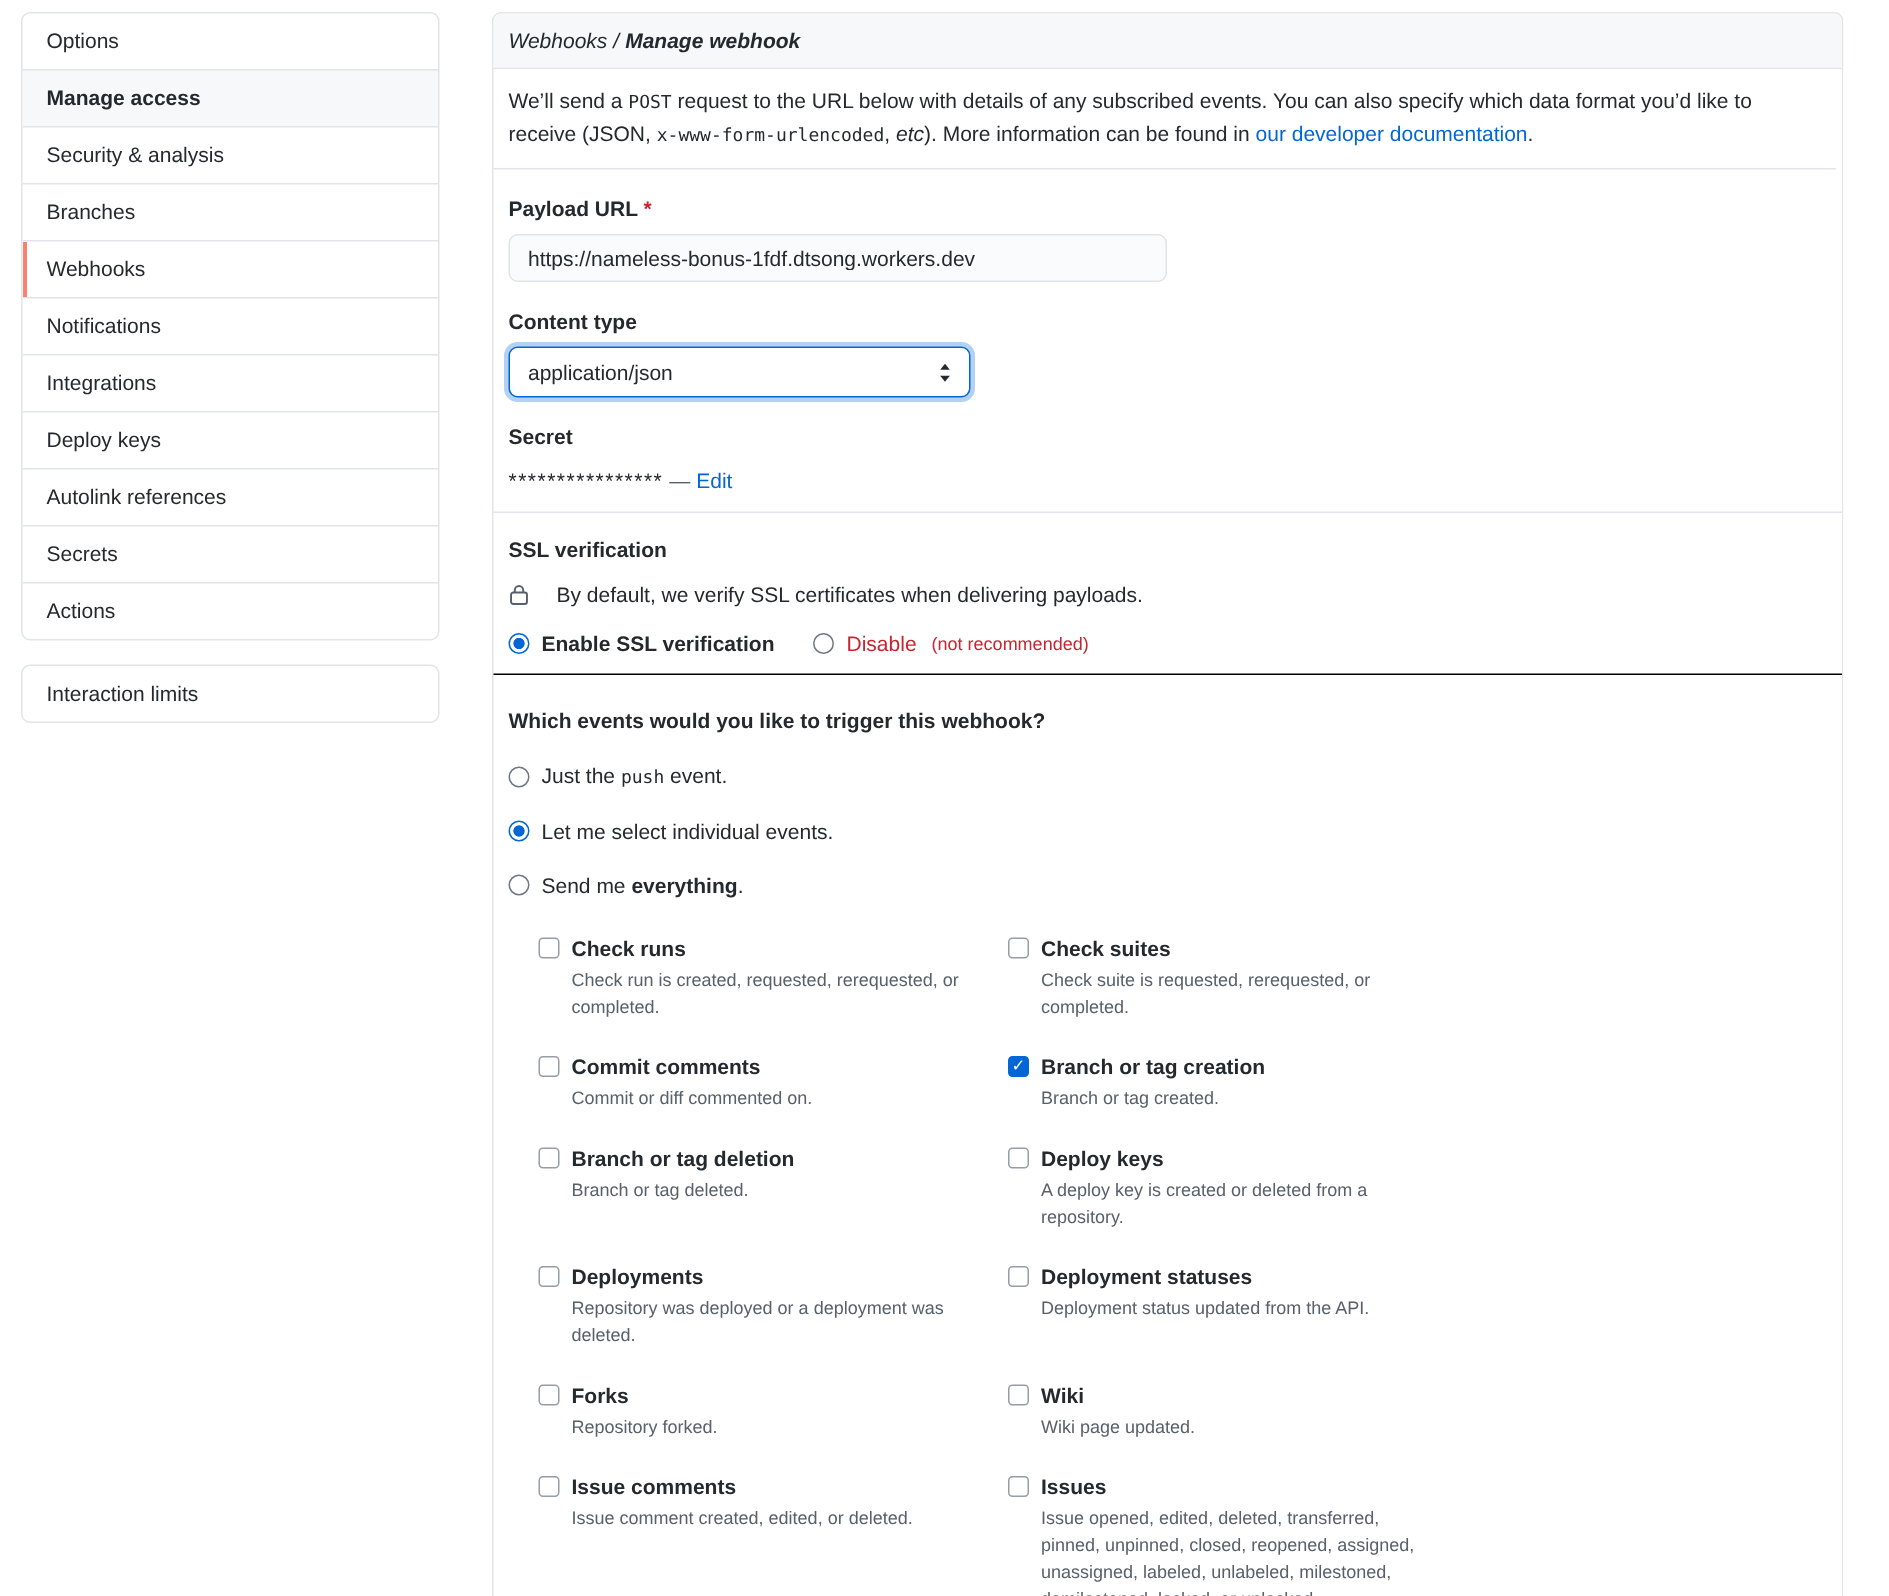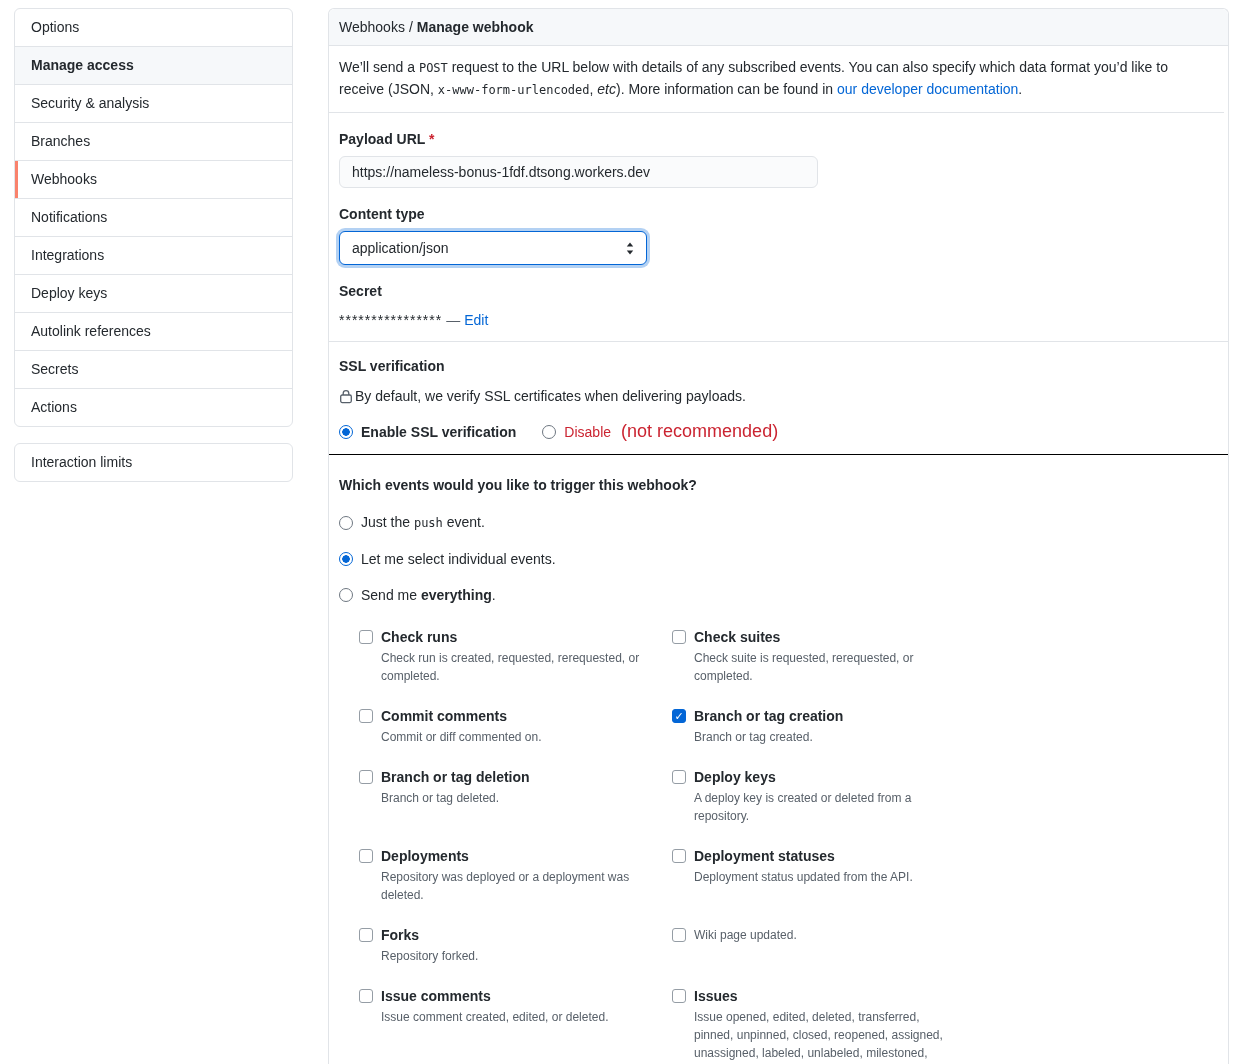--- a/index.html
+++ b/index.html
@@ -17,51 +17,51 @@
   .nav-item { padding: 8px 16px; border-top: 1px solid #e1e4e8; line-height: 21px; cursor: pointer; }
   .nav-item:first-child { border-top: none; }
   .nav-item.hovered { background: #f6f8fa; font-weight: bold; }
   .nav-item.active { box-shadow: inset 3px 0 0 #f9826c; }
   .nav-item.header { font-weight: bold; cursor: default; }
 
   
   .main { position: absolute; left: 328px; top: 8px; width: 901px; min-height: 1056px;
           border: 1px solid #e1e4e8; border-bottom: none; border-radius: 6px 6px 0 0; background: #fff; }
   .box-header { background: #f6f8fa; border-bottom: 1px solid #e1e4e8; border-radius: 6px 6px 0 0;
-                padding: 8px 10px; line-height: 20px; }
+                padding: 8px 10px; line-height: 20px; font-style: italic; }
   .box-header a { color: #24292e; text-decoration: none; cursor: pointer; }
   .box-header .sep { margin: 0 4px; color: #24292e; }
   .box-header .title { font-weight: bold; }
 
   .box-desc { padding: 11px 10px; border-bottom: 1px solid #e1e4e8; line-height: 21px; max-width: 895px; }
   code.inline { font-family: "DejaVu Sans Mono", "Liberation Mono", monospace; font-size: 12px; }
   .link { color: #0366d6; text-decoration: none; cursor: pointer; }
   em.etc { font-style: italic; }
 
   .form-section { padding: 16px 10px 10px; border-bottom: 1px solid #e1e4e8; }
   .field-label { display: block; font-weight: bold; line-height: 21px; margin-bottom: 6px; }
   .field-label.spaced { margin-top: 16px; }
   .required { color: #cb2431; }
-  .text-input { width: 479px; height: 32px; padding: 5px 12px; font: inherit; color: #24292e;
+  .text-input { width: 439px; height: 32px; padding: 5px 12px; font: inherit; color: #24292e;
                 background: #fafbfc; border: 1px solid #e1e4e8; border-radius: 6px; outline: none; }
   .select-control { width: 308px; height: 34px; display: flex; align-items: center; justify-content: space-between;
                     padding: 0 12px; background: #fff; border: 1px solid #0366d6; border-radius: 6px;
                     box-shadow: 0 0 0 3px rgba(3,102,214,0.3); cursor: pointer; }
   .secret-row { margin-top: 8px; line-height: 21px; }
   .secret-mask { letter-spacing: 1px; }
   .secret-dash { margin: 0 4px; color: #586069; }
 
   .ssl-section { padding: 14px 10px 12px; border-bottom: 1px solid #000000; }
   .section-heading { font-weight: bold; line-height: 21px; }
-  .ssl-desc { margin-top: 9px; display: flex; align-items: center; gap: 2px; line-height: 20px; color: #24292e; }
+  .ssl-desc { margin-top: 9px; display: flex; align-items: center; gap: 18px; line-height: 20px; color: #24292e; }
   .ssl-radios { margin-top: 15px; display: flex; align-items: center; gap: 26px; text-align: center; }
   .radio-row { display: flex; align-items: center; gap: 8px; cursor: pointer; }
   .bold { font-weight: bold; }
   .danger { color: #cb2431; }
-  .danger-note { color: #cb2431; font-size: 18px; margin-left: 2px; }
+  .danger-note { color: #cb2431; font-size: 12px; margin-left: 2px; }
 
   .events-section { padding: 20px 10px 20px; }
   .event-radio-row { margin-top: 16px; display: flex; align-items: center; gap: 8px; line-height: 20px; cursor: pointer; }
 
   .radio { width: 14px; height: 14px; flex: none; border: 1px solid #6e7781; border-radius: 50%; background: #fff; display: inline-block; }
   .radio.checked { border-color: #0366d6; background: radial-gradient(circle, #0366d6 0 3.5px, #fff 4px); }
 
   .events-grid { margin: 22px 0 0 20px; display: grid; grid-template-columns: 313px 313px; row-gap: 21px; align-items: start; }
   .event-item { position: relative; padding-left: 22px; padding-right: 24px; cursor: pointer; }
   .event-item .checkbox { position: absolute; left: 0; top: 3px; }
@@ -212,20 +212,21 @@
           <div class="event-desc">Deployment status updated from the API.</div>
         </div>
 
         <div class="event-item">
           <span class="checkbox"></span>
           <div class="event-label">Forks</div>
           <div class="event-desc">Repository forked.</div>
         </div>
         <div class="event-item">
           <span class="checkbox"></span>
+          <div class="event-label">Wiki</div>
           <div class="event-desc">Wiki page updated.</div>
         </div>
 
         <div class="event-item">
           <span class="checkbox"></span>
           <div class="event-label">Issue comments</div>
           <div class="event-desc">Issue comment created, edited, or deleted.</div>
         </div>
         <div class="event-item">
           <span class="checkbox"></span>

